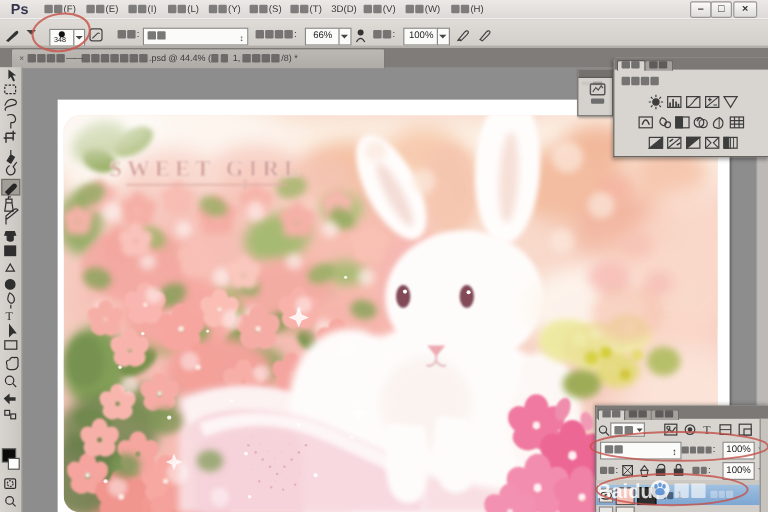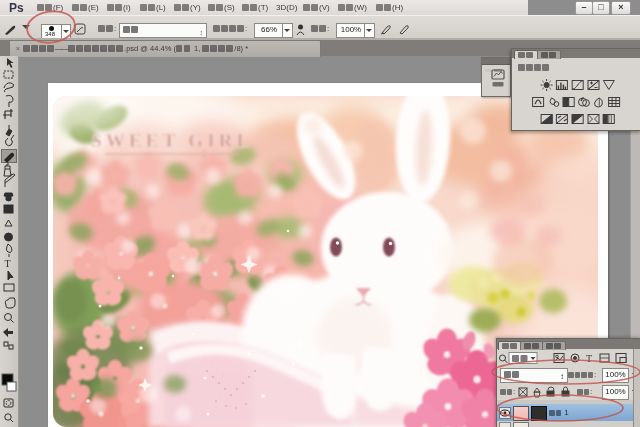--- a/index.html
+++ b/index.html
@@ -2,21 +2,21 @@
 <html><head><meta charset="utf-8">
 <style>
 html,body{margin:0;padding:0}
 body{width:640px;height:427px;position:relative;overflow:hidden;font-family:"Liberation Sans",sans-serif;background:#8d8d8d}
 .abs{position:absolute}
 
 .cj{display:inline-block;width:6.5px;height:7px;background:currentColor;opacity:.6;border-radius:1px;margin:0 1.5px 0 0;vertical-align:-1px}
 .cj.s{width:5.5px;height:6px;margin-right:1px}
 .cj.w{opacity:.85}
 
-#menubar{left:0;top:0;width:528px;height:15px;background:linear-gradient(#ece8e6,#ddd9d6);color:#2c2c34}
+#menubar{left:0;top:0;width:640px;height:15px;background:linear-gradient(#ece8e6,#ddd9d6);color:#2c2c34}
 #pslogo{position:absolute;left:9px;top:1px;font-weight:bold;font-size:12px;color:#34344e}
 .mitem{position:absolute;top:3px;font-size:8px;color:#3a3a3a;white-space:nowrap}
 
 .winbtn{position:absolute;top:1px;width:16px;height:12px;background:linear-gradient(#fbfaf9,#dedcda);border:1px solid #9a9896;border-radius:2px;font-size:9px;line-height:11px;text-align:center;color:#333;font-weight:bold}
 
 #optbar{left:0;top:15px;width:640px;height:23px;background:linear-gradient(#dfdcd8,#d2cfca);border-top:1px solid #f2f0ee;border-bottom:1px solid #8e8b88;color:#3a3a3a;font-size:8px}
 .obox{position:absolute;background:#fbfbfa;border:1px solid #8b8986;font-size:8px;color:#222}
 .olabel{position:absolute;font-size:8px;color:#333;white-space:nowrap}
 
 #tabstrip{left:0;top:38px;width:640px;height:18px;background:linear-gradient(#b2afab 0 2px,#7f7c79 2px)}
@@ -676,18 +676,32 @@
       </svg>
   <span class="abs" style="left:16px;top:2px;width:14px;height:13px;background:linear-gradient(#f7d0c8,#f2b7ae);border:1px solid #555"></span>
   <span class="abs" style="left:34px;top:2px;width:14px;height:13px;background:#2e2e2e;border:1px solid #111"></span>
   <span class="abs" style="left:52px;top:4px;font-size:8px;color:#1d2c3c"><i class="cj s"></i><i class="cj s"></i> 1</span>
  </div>
  <div class="lrow" style="top:82px;height:7px;background:#d2cfcb;width:137px">
   <span class="abs" style="left:2px;top:1px;width:10px;height:6px;background:#e8e6e2;border:1px solid #888"></span>
   <span class="abs" style="left:16px;top:1px;width:14px;height:6px;background:#efe9e4;border:1px solid #777"></span>
  </div>
  <div id="layscroll"></div>
+ <div class="abs" style="left:0px;top:59px;width:137px;height:26px;color:#fff;font-weight:bold">
+  <span class="abs" style="left:0px;top:2px;font-size:17px;color:rgba(255,255,255,.82);font-family:'Liberation Sans'">Baidu</span>
+  <span class="abs" style="left:45px;top:2px;width:16px;height:16px;border-radius:50%;background:rgba(255,255,255,.82)"></span>
+  <svg width="16" height="16" viewBox="0 0 24 24" style="position:absolute;left:45px;top:2px">
+        <g fill="#4583cf" opacity=".8">
+          <ellipse cx="7" cy="8" rx="2.2" ry="3"></ellipse>
+          <ellipse cx="12" cy="6" rx="2.2" ry="3"></ellipse>
+          <ellipse cx="17" cy="8" rx="2.2" ry="3"></ellipse>
+          <path d="M12 10 q5 0 6 5 q0 4 -6 4 q-6 0 -6 -4 q1 -5 6 -5"></path>
+        </g>
+      </svg>
+  <span class="abs" style="left:65px;top:3px;font-size:14px;color:rgba(255,255,255,.72)"><i class="cj w" style="width:12px;height:12px"></i><i class="cj w" style="width:12px;height:12px"></i></span>
+  <span class="abs" style="left:95px;top:8px;font-size:9px;color:rgba(255,255,255,.55)"><i class="cj s"></i><i class="cj s"></i><i class="cj s"></i></span>
+ </div>
 </div>
 <svg class="anno">
  <ellipse cx="51" cy="27" rx="24" ry="15.5" fill="none" stroke="#c9574f" stroke-width="1.8" opacity=".85" transform="rotate(-8 51 27)"></ellipse>
  <ellipse cx="566" cy="372" rx="74" ry="12" fill="none" stroke="#c4504a" stroke-width="1.6" opacity=".8"></ellipse>
  <ellipse cx="560" cy="408" rx="63" ry="13" fill="none" stroke="#c4504a" stroke-width="1.6" opacity=".8"></ellipse>
 </svg>
 
 </body></html>

